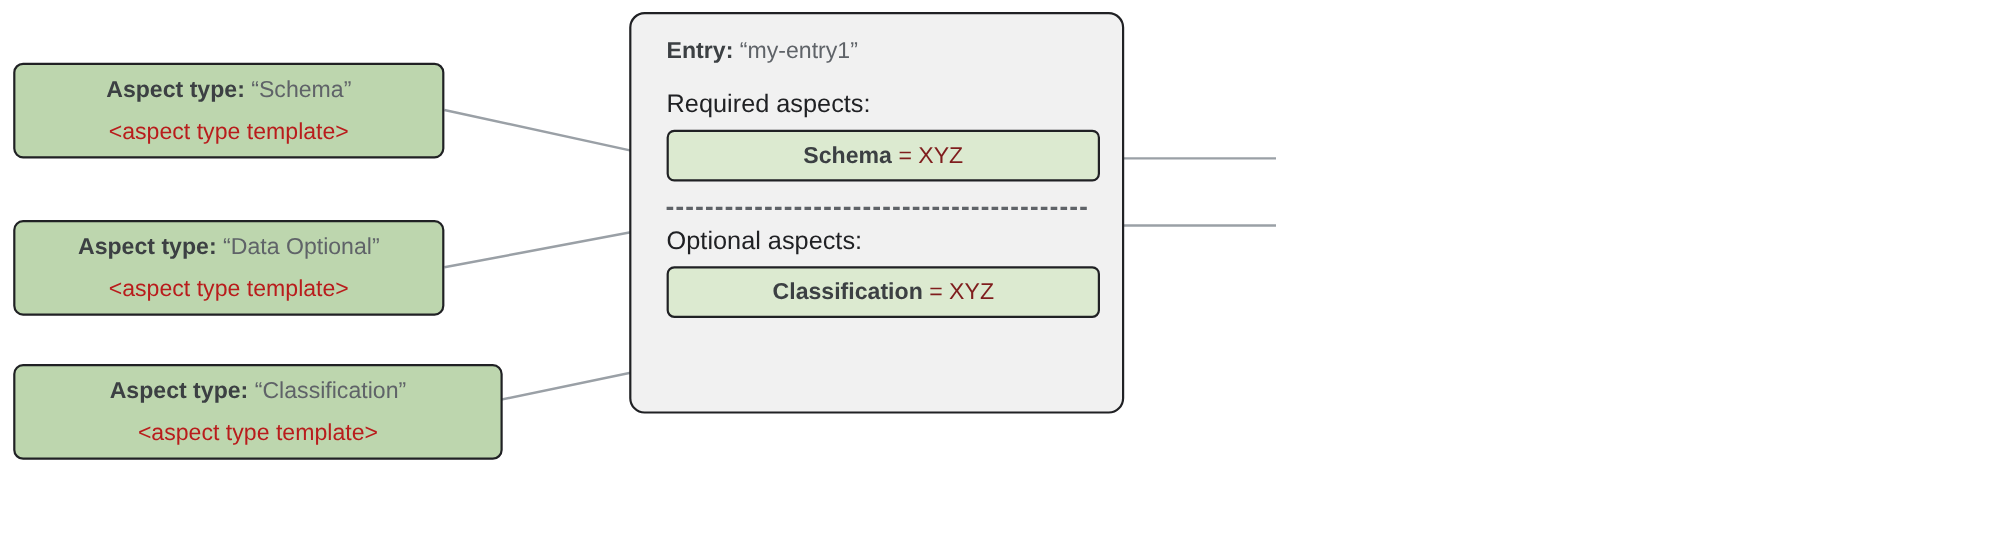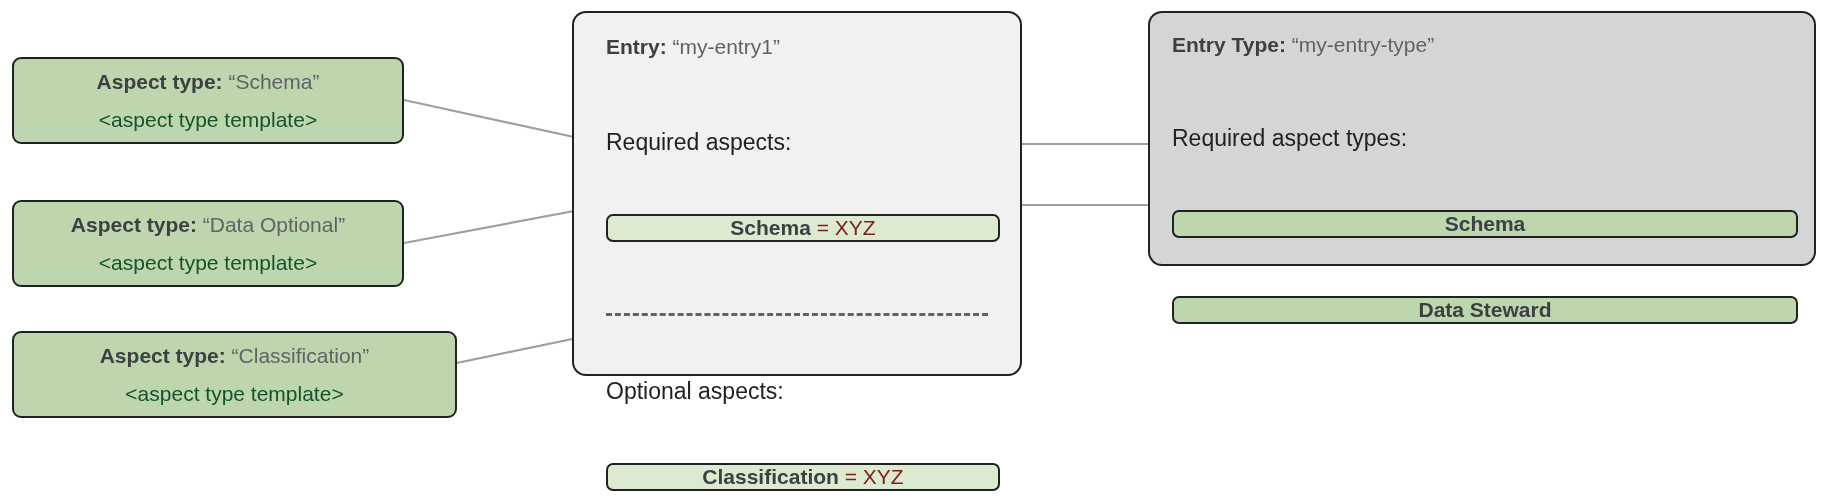--- a/index.html
+++ b/index.html
@@ -28,21 +28,20 @@
     height: 504px;
     pointer-events: none;
     z-index: 1;
   }
 
   
   .node {
     position: absolute;
     box-sizing: border-box;
     z-index: 2;
-    gap: 48px;
   }
 
   
   .aspect-type-box {
     background: #bdd6ae;
     border: 2.5px solid #202124;
     border-radius: 9px;
     display: flex;
     flex-direction: column;
     align-items: center;
@@ -59,21 +58,21 @@
   .aspect-type-title .k {
     font-weight: bold;
   }
   .aspect-type-title .v {
     font-weight: normal;
     color: #5f6368;
   }
   .aspect-type-template {
     font-size: 21px;
     font-weight: normal;
-    color: #14532d;
+    color: #b91c1c;
     white-space: nowrap;
     line-height: 1.1;
   }
 
   
   #entry-panel {
     background: #f1f1f1;
     border: 2.5px solid #202124;
     border-radius: 14px;
     padding: 18px 20px 20px 20px;
@@ -225,31 +224,14 @@
     <div class="section-label">Optional aspects:</div>
 
     <div class="aspect-chip">
       <span class="label">
         <span class="k">Classification</span>
         <span class="v">= XYZ</span>
       </span>
     </div>
   </div>
 
-  <div class="node" id="entry-type-panel" style="left:1148px; top:11px; width:668px; height:255px;">
-
-    <div id="entry-type-panel-title">
-      <span class="k">Entry Type:</span>
-      <span class="v">“my-entry-type”</span>
-    </div>
-
-    <div class="section-label">Required aspect types:</div>
-
-    <div class="aspect-type-chip">
-      <span class="label">Schema</span>
-    </div>
-
-    <div class="aspect-type-chip">
-      <span class="label">Data Steward</span>
-    </div>
-  </div>
 
 </div>
 
 </body></html>

